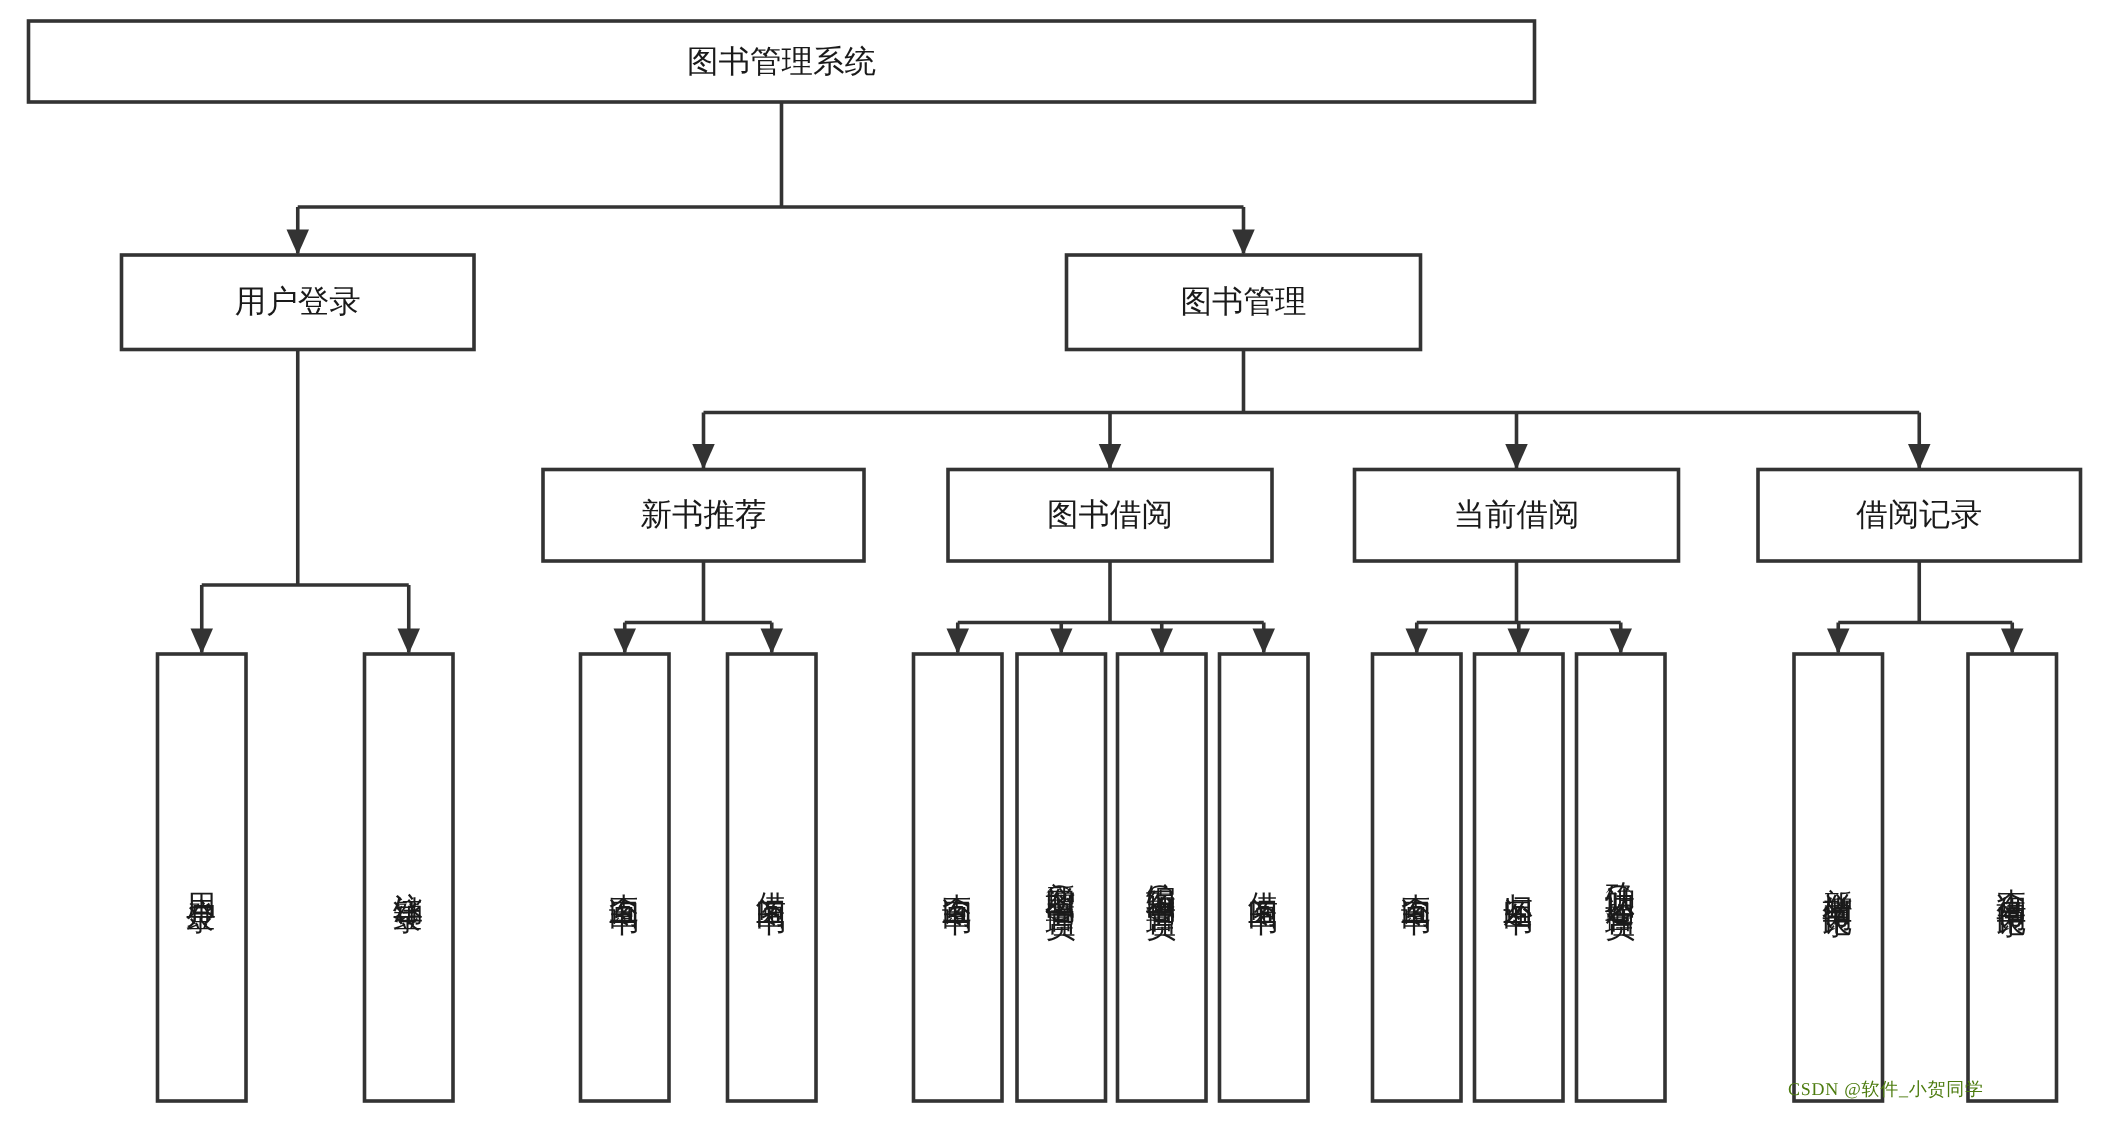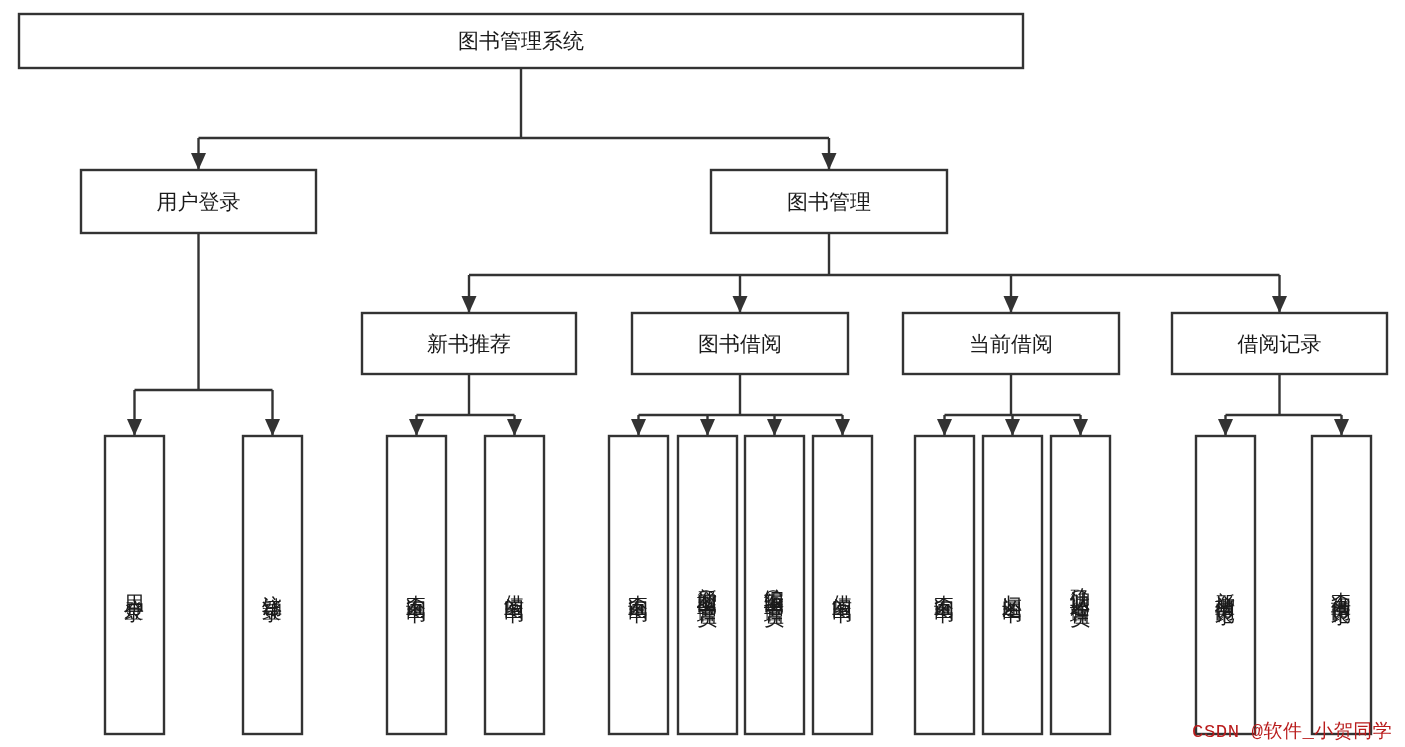--- a/index.html
+++ b/index.html
@@ -60,23 +60,23 @@
     color: #1a1a1a;
     display: flex;
     align-items: center;
     justify-content: center;
     text-align: center;
     white-space: nowrap;
     pointer-events: none;
   }
   .watermark {
     position: absolute;
-    font-family: Liberation Mono, monospace;
-    font-size: 19px;
-    color: #b91c1c;
+    font-family: Liberation Serif, serif;
+    font-size: 12px;
+    color: #4d7c0f;
     white-space: nowrap;
     letter-spacing: 0.5px;
   }
 </style>
 </head>
 <body>
 
 <div id="diagram-root">
 
   <svg id="tree-svg" viewBox="0 0 1405 747">

